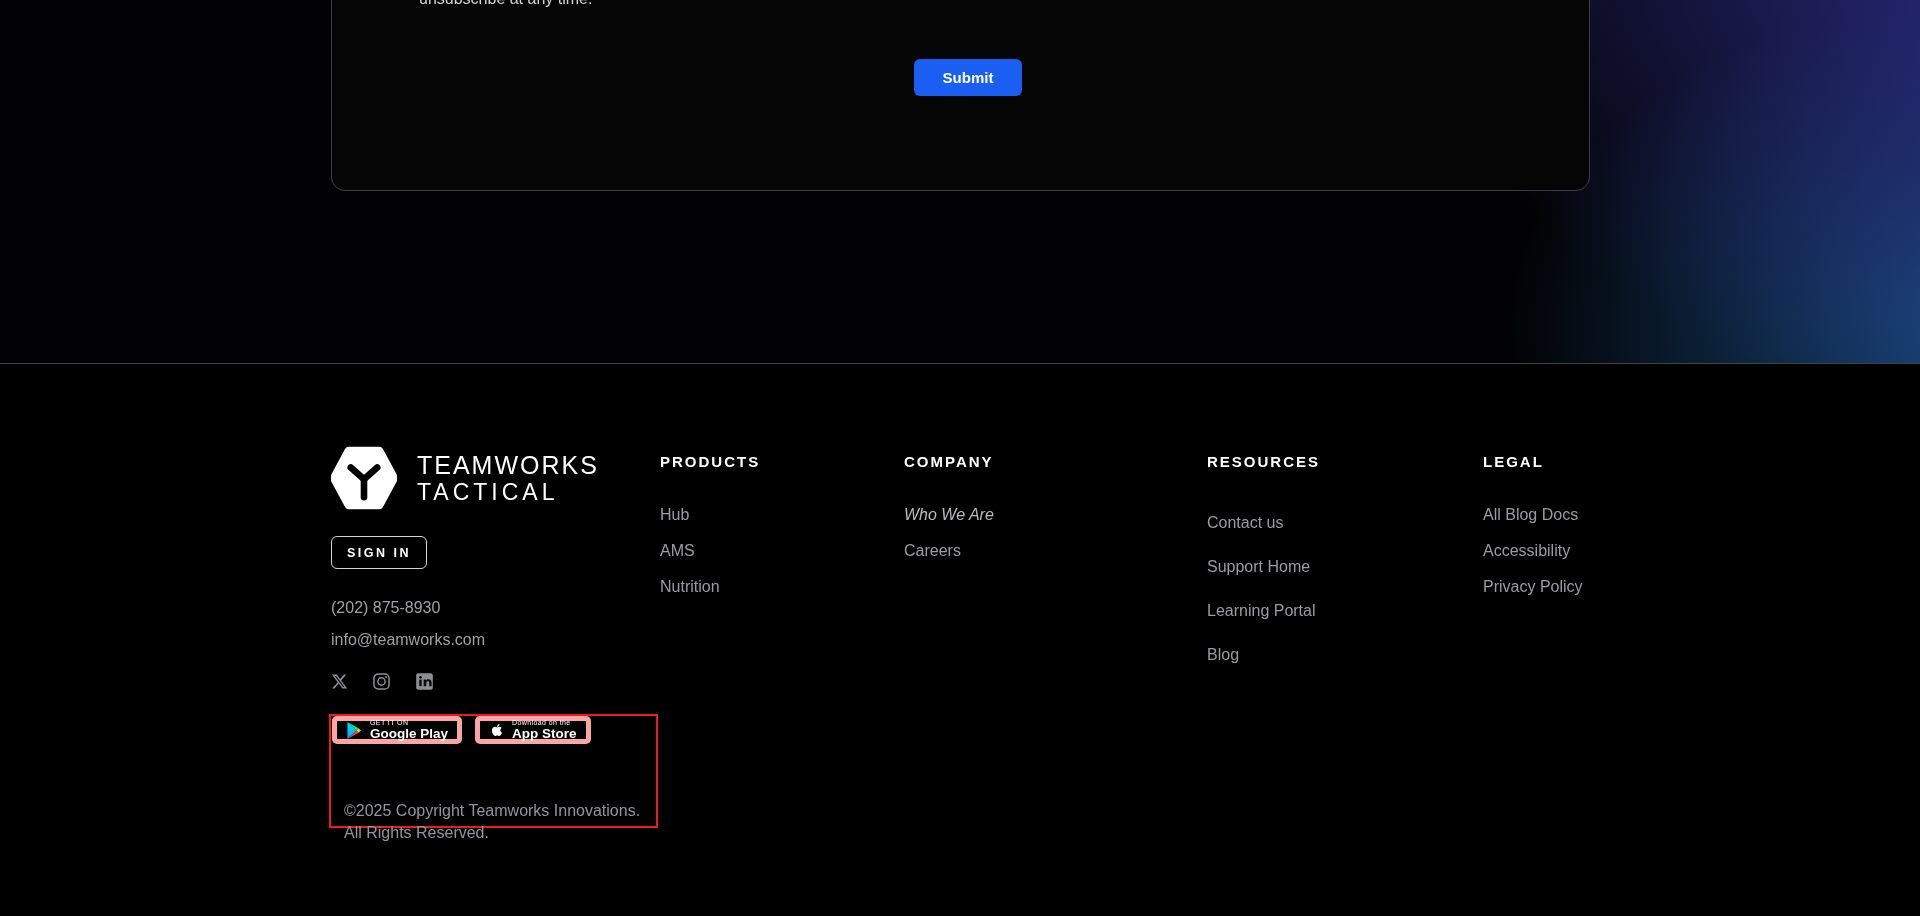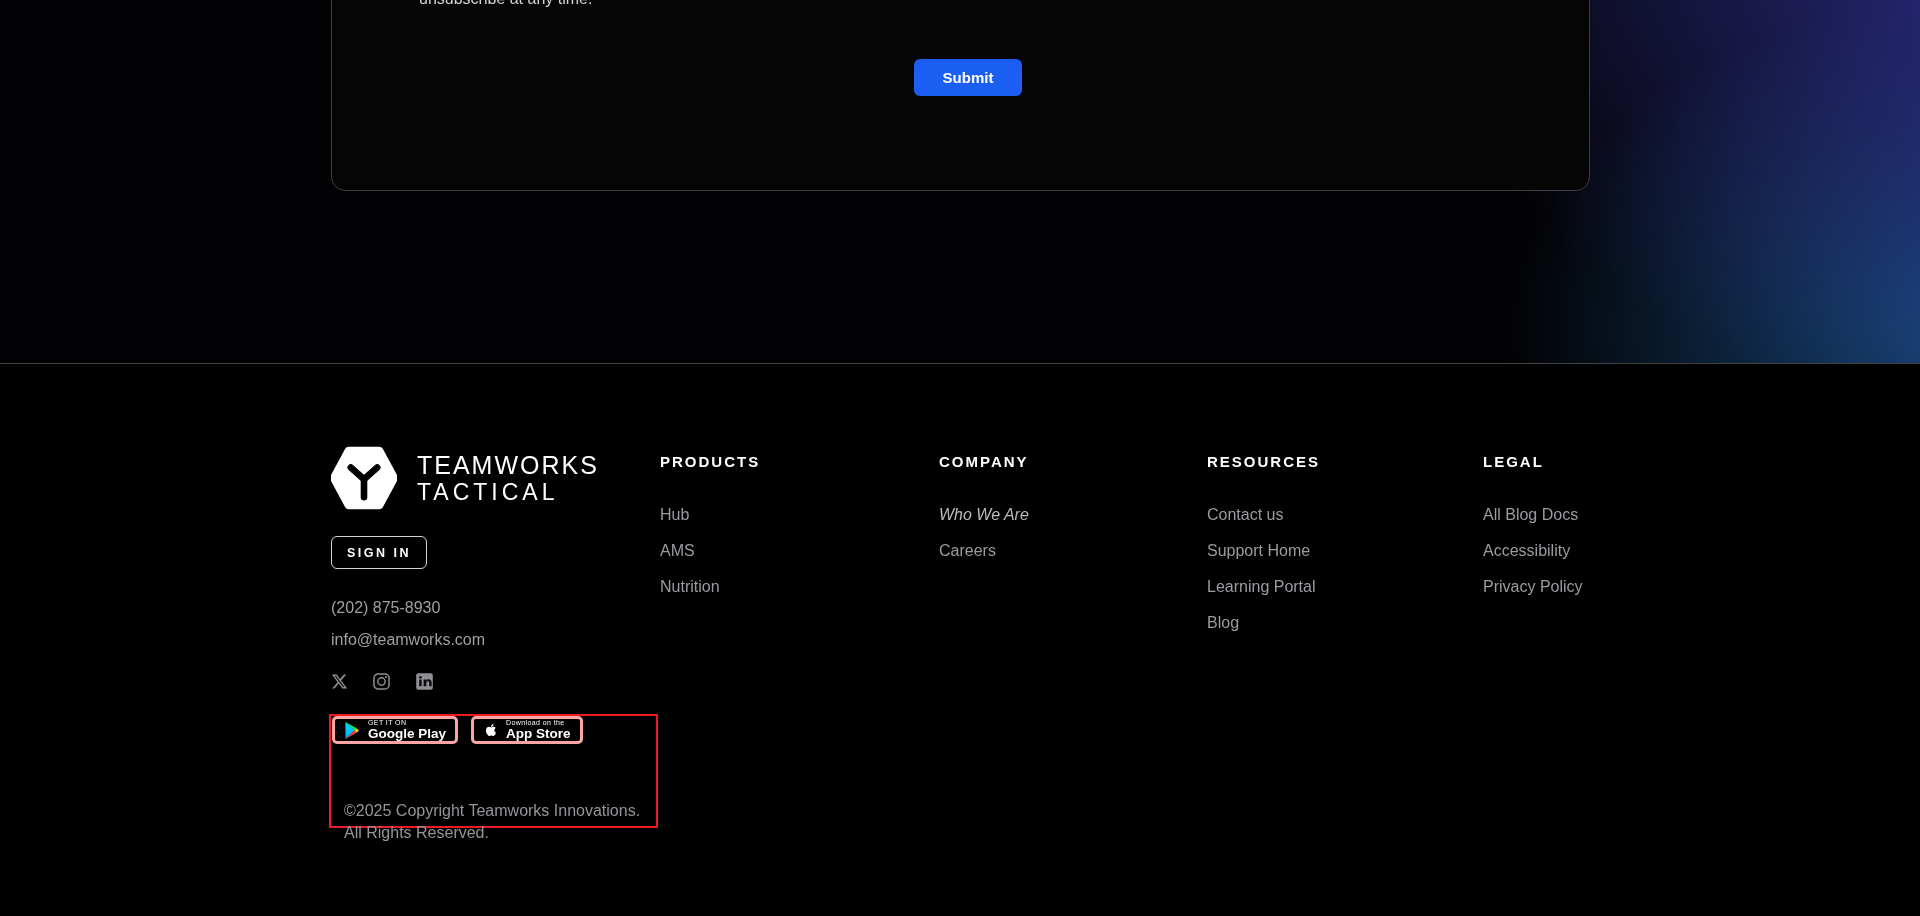--- a/index.html
+++ b/index.html
@@ -54,21 +54,21 @@
   .social{position:absolute;left:0;top:308px;display:flex;gap:24px;align-items:center;}
   .social a{display:block;line-height:0;cursor:pointer;}
   
   .redbox{
     position:absolute;left:-2px;top:350px;width:329px;height:114px;
     border:2px solid #ea1b22;box-sizing:border-box;pointer-events:none;
   }
   .badges{position:absolute;left:1px;top:352px;display:flex;gap:13px;}
   .badge{
     display:flex;align-items:center;gap:7px;height:28px;padding:0 9px;
-    background:#000;border:3px solid #fca5a5;border-radius:5px;box-sizing:border-box;
+    background:#000;border:5px solid #fca5a5;border-radius:5px;box-sizing:border-box;
     cursor:pointer;text-decoration:none;
   }
   .badge-text{display:flex;flex-direction:column;justify-content:center;}
   .badge-tag{font-size:7px;line-height:8px;letter-spacing:.4px;color:#fff;white-space:nowrap;}
   .badge-tag.upper{text-transform:uppercase;}
   .badge-store{font-size:13.5px;line-height:14px;font-weight:bold;color:#fff;white-space:nowrap;}
   .copyright{
     position:absolute;left:1px;top:424px;margin:12px;
     font-size:16px;line-height:21.5px;color:#94959a;
   }
@@ -78,22 +78,22 @@
     margin:0;font-size:15px;line-height:19px;font-weight:bold;
     letter-spacing:2px;color:#fff;white-space:nowrap;
   }
   .col a{
     font-size:16px;line-height:19px;color:#9b9ca1;text-decoration:none;
     margin-top:17px;white-space:nowrap;cursor:pointer;
   }
   .col a:first-of-type{margin-top:34px;}
   .col a.bright{color:#babbbf;font-style:italic;}
   .col-products{left:329px;}
-  .col-company{left:608px;}
-  .col-resources{left:876px;}
+  .col-company{left:573px;}
+  .col-resources{left:876px;gap:8px;}
   .col-legal{left:1152px;}
 </style>
 </head>
 <body>
 
 <div class="page">
 
   <section class="hero">
     <div class="card">
       <p class="unsub">unsubscribe at any time.</p>

